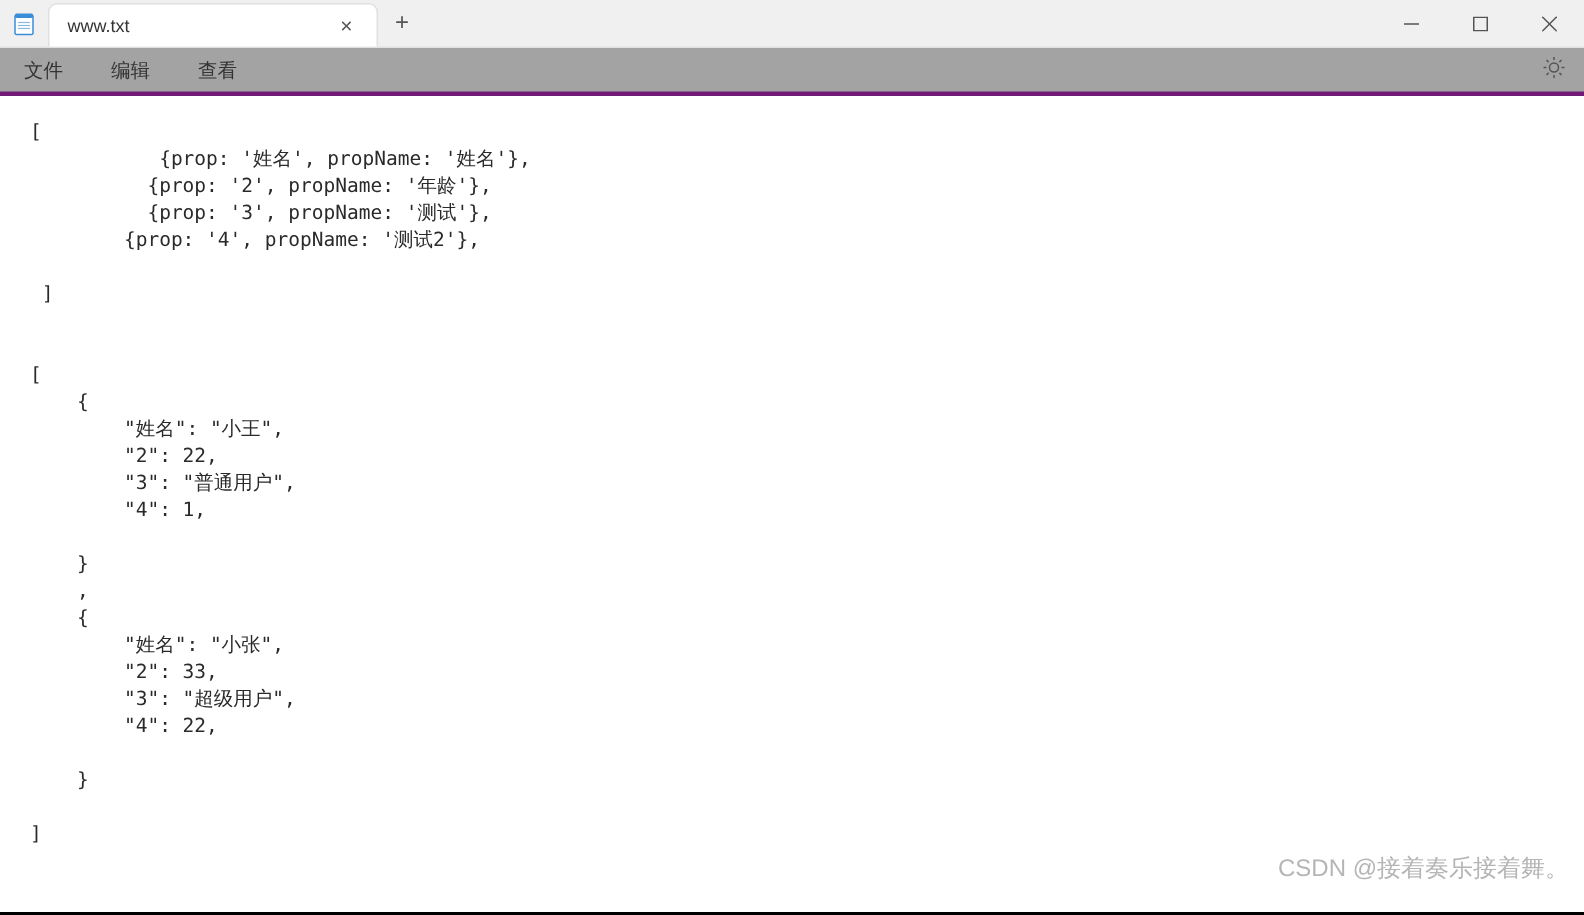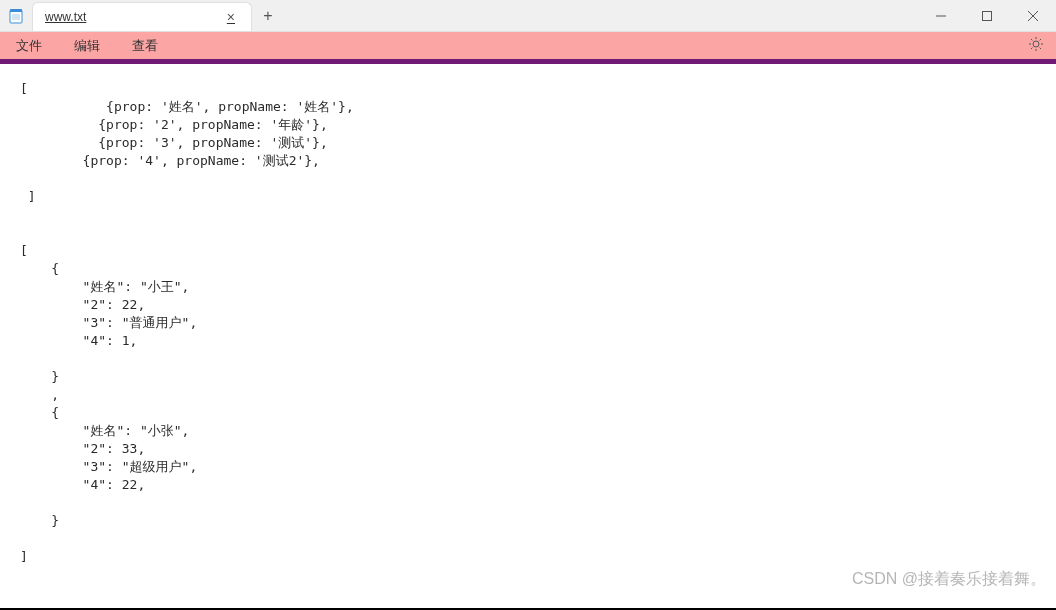--- a/index.html
+++ b/index.html
@@ -39,21 +39,20 @@
       margin-top: 2px;
       padding: 0 12px;
       display: flex;
       align-items: center;
       font-size: 12px;
       color: #333;
       min-width: 220px;
       justify-content: space-between;
       border: 1px solid #e0e0e0;
       border-bottom: none;
-      text-decoration: underline;
     }
     .tab-close {
       font-size: 14px;
       color: #555;
       cursor: pointer;
       padding: 2px 4px;
     }
     .new-tab {
       width: 32px;
       display: flex;
@@ -75,28 +74,28 @@
       justify-content: center;
       color: #555;
       cursor: pointer;
     }
     .win-btn svg {
       width: 10px;
       height: 10px;
     }
     .menubar {
       height: 32px;
-      background: #fca5a5;
+      background: #a3a3a3;
       display: flex;
       align-items: center;
       padding: 0 12px;
       gap: 24px;
       font-size: 13px;
       color: #333;
-      border-bottom: 5px solid #701a75;
+      border-bottom: 3px solid #701a75;
     }
     .menu-item {
       cursor: pointer;
       padding: 4px 4px;
     }
     .settings-btn {
       margin-left: auto;
       cursor: pointer;
       color: #555;
     }

